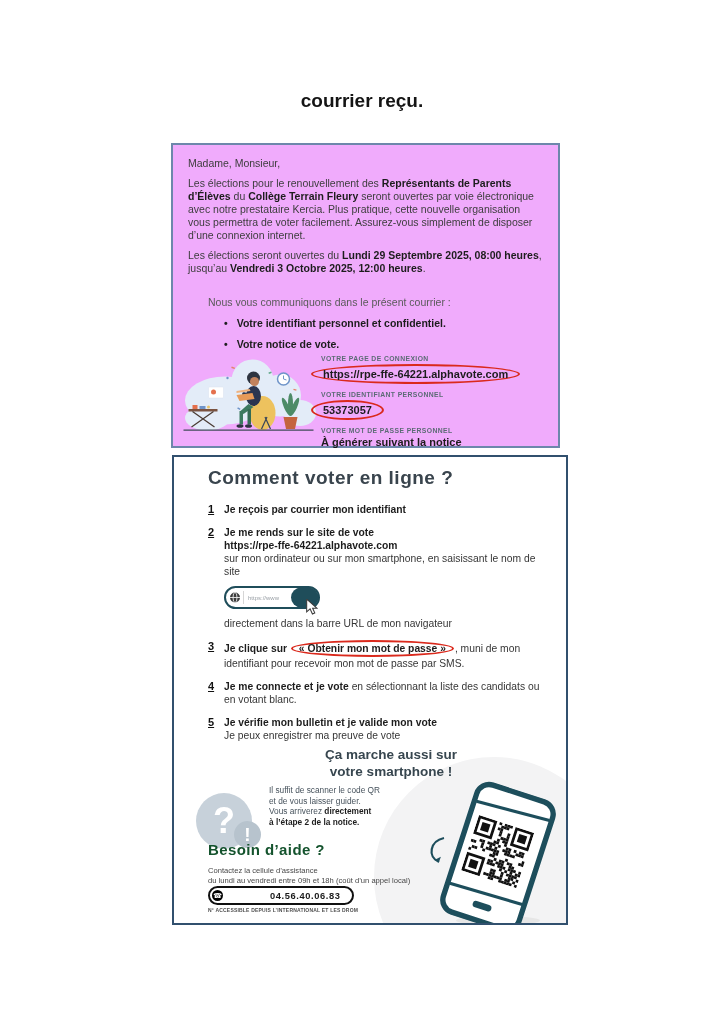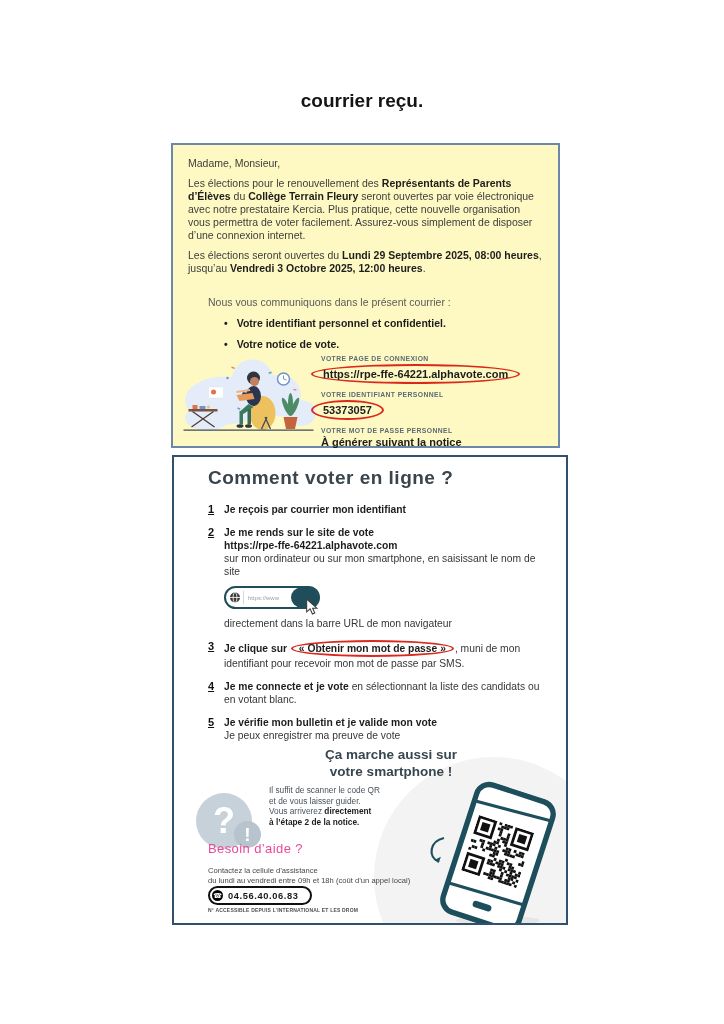--- a/index.html
+++ b/index.html
@@ -7,21 +7,21 @@
     width:724px;height:1024px;background:#ffffff;position:relative;
     font-family:"Liberation Sans", sans-serif;color:#333;overflow:hidden;
   }
   .title{
     position:absolute;top:84px;left:0;right:0;text-align:center;
     font-size:19px;font-weight:bold;color:#141414;line-height:34px;
   }
   
   .box1{
     position:absolute;left:171px;top:143px;width:389px;height:305px;
-    border:2px solid #6d87ab;box-sizing:border-box;background:#fef9c3;
+    border:2px solid #6d87ab;box-sizing:border-box;background:#f0abfc;
   }
   .letter-body{padding:12px 16px 0 15px;font-size:10.5px;line-height:13px;color:#3d3d3d;}
   .letter-body p{margin:7px 0 0 0;}
   .b{font-weight:bold;color:#1d1d1d;}
   .intro{margin:21px 0 0 20px;color:#5a5a5a;}
   .bullet{margin:8px 0 0 36px;font-weight:bold;color:#1d1d1d;display:flex;}
   .bullet .dot{margin-right:9px;font-weight:bold;}
   .pv-heading{
     position:absolute;left:0;right:0;top:192px;text-align:center;
     font-size:22px;font-weight:bold;color:#3a4046;letter-spacing:1px;
@@ -63,29 +63,29 @@
     font-size:8.3px;line-height:10.5px;color:#46525c;}
   .phone-wrap{position:absolute;left:268px;top:330px;width:112px;height:140px;transform:rotate(18deg);}
   .phone-shadow{position:absolute;left:282px;top:459px;width:84px;height:9px;border-radius:50%;background:#e6e6e6;}
   .qr{position:absolute;left:25px;top:36px;width:58px;height:58px;}
   .arrow{position:absolute;left:250px;top:378px;width:28px;height:32px;}
   .help-icons{position:absolute;left:22px;top:336px;width:72px;height:64px;}
   .q-circle{position:absolute;left:0;top:0;width:56px;height:56px;border-radius:50%;background:#c7d1da;
     color:#fff;font-size:36px;font-weight:bold;text-align:center;line-height:56px;}
   .e-circle{position:absolute;left:38px;top:28px;width:27px;height:27px;border-radius:50%;background:#b7c3cd;
     color:#fff;font-size:19px;font-weight:bold;text-align:center;line-height:27px;}
-  .help-head{position:absolute;left:34px;top:384px;font-size:13px;font-weight:normal;color:#ec4899;letter-spacing:.4px;}
+  .help-head{position:absolute;left:34px;top:384px;font-size:15px;font-weight:bold;color:#14532d;letter-spacing:.4px;}
   .help-lines{position:absolute;left:34px;top:409px;font-size:7.6px;line-height:9.8px;color:#474747;}
   .pill{
     position:absolute;left:34px;top:429px;height:15px;border:2px solid #101010;border-radius:10px;
     display:inline-flex;align-items:center;padding:0 12px 0 2px;background:#fff;
   }
   .pill-icon{width:11px;height:11px;border-radius:50%;background:#000;color:#fff;
     font-size:7px;line-height:11px;text-align:center;margin-right:5px;}
-  .pill-num{font-size:9.3px;font-weight:bold;letter-spacing:.6px;color:#1a1a1a;}
+  .pill-num{font-size:9.3px;font-weight:bold;letter-spacing:.6px;color:#1a1a1a;margin-left:42px;}
   .pill-cap{position:absolute;left:34px;top:450px;font-size:5px;font-weight:bold;color:#4f4f4f;letter-spacing:.2px;}
 </style>
 </head>
 <body>
 
 <div class="title">
   <div>courrier reçu.</div>
 </div>
 
 <div class="box1">

